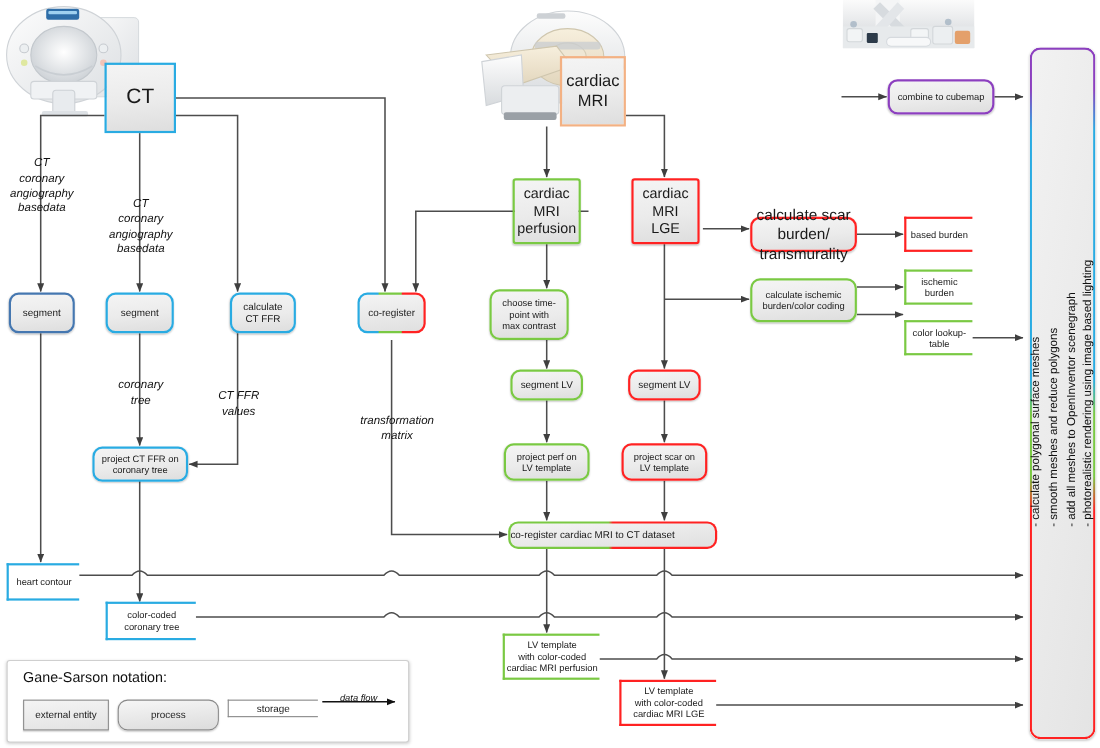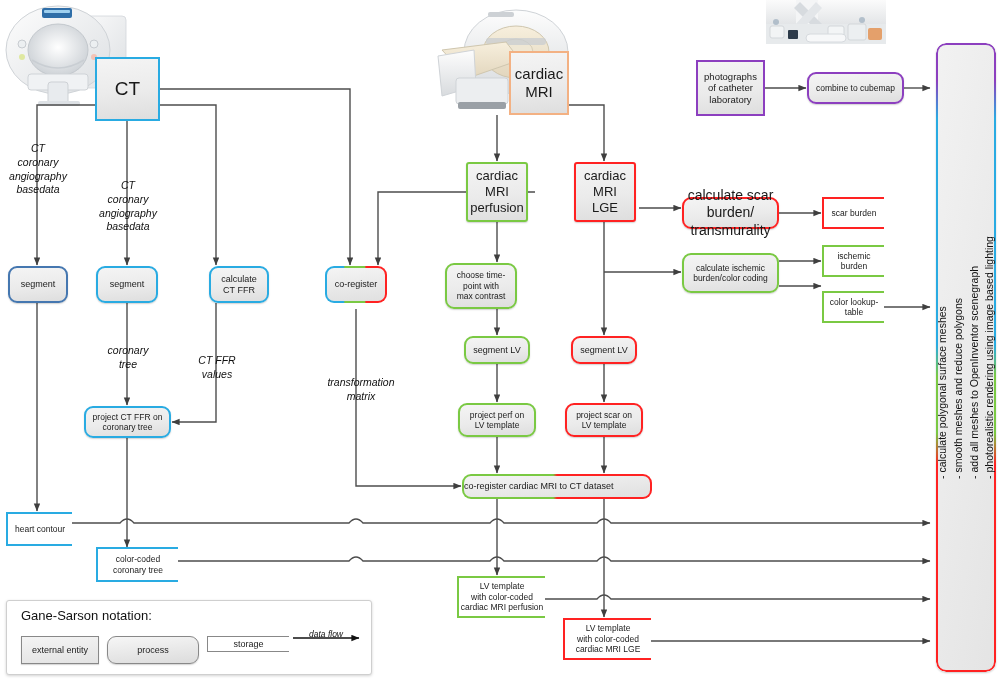--- a/index.html
+++ b/index.html
@@ -230,25 +230,20 @@
 
   <div class="node entity c-cyan" style="left:95px;top:57px;width:65px;height:64px;font-size:19px;">
     <span class="txt">CT</span>
   </div>
 
   <div class="node entity c-peach" style="left:509px;top:51px;width:60px;height:64px;font-size:15px;white-space:pre-line;">
     <span class="txt">cardiac
 MRI</span>
   </div>
 
-  <div class="node entity c-purple" style="left:696px;top:60px;width:69px;height:56px;font-size:9.5px;white-space:pre-line;">
-    <span class="txt">photographs
-of catheter
-laboratory</span>
-  </div>
 
   <div class="node process c-steel" style="left:8px;top:266px;width:60px;height:37px;font-size:9px;">
     <span class="txt">segment</span>
   </div>
 
   <div class="node process c-cyan" style="left:96px;top:266px;width:62px;height:37px;font-size:9px;">
     <span class="txt">segment</span>
   </div>
 
   <div class="node process c-cyan" style="left:186px;top:266px;width:60px;height:37px;font-size:9px;white-space:pre-line;margin-left:23px;">
@@ -347,21 +342,21 @@
 cardiac MRI perfusion</span>
   </div>
 
   <div class="node storage c-red" style="left:563px;top:618px;width:88px;height:42px;font-size:8.5px;white-space:pre-line;">
     <span class="txt">LV template
 with color-coded
 cardiac MRI LGE</span>
   </div>
 
   <div class="node storage c-red" style="left:822px;top:197px;width:62px;height:32px;font-size:8.5px;">
-    <span class="txt">scar burden</span>
+    <span class="txt">based burden</span>
   </div>
 
   <div class="node storage c-green" style="left:822px;top:245px;width:62px;height:32px;font-size:8.5px;white-space:pre-line;">
     <span class="txt">ischemic
 burden</span>
   </div>
 
   <div class="node storage c-green" style="left:822px;top:291px;width:62px;height:32px;font-size:8.5px;white-space:pre-line;">
     <span class="txt">color lookup-
 table</span>

